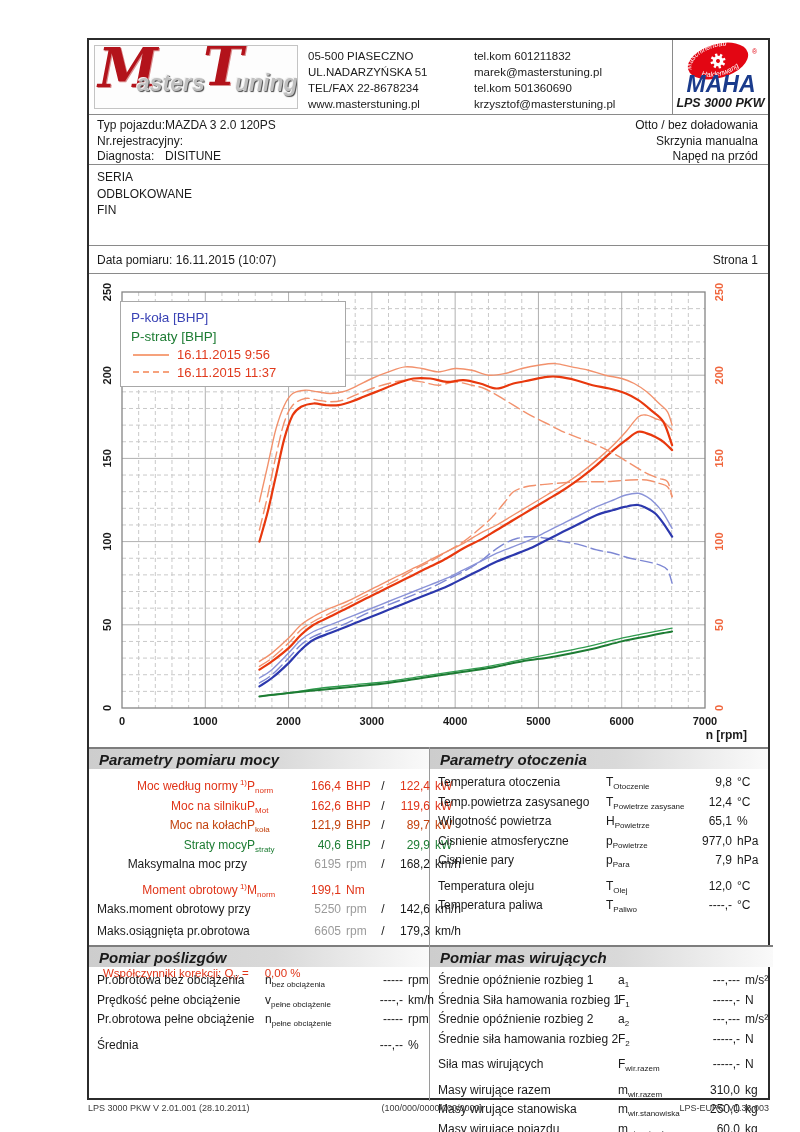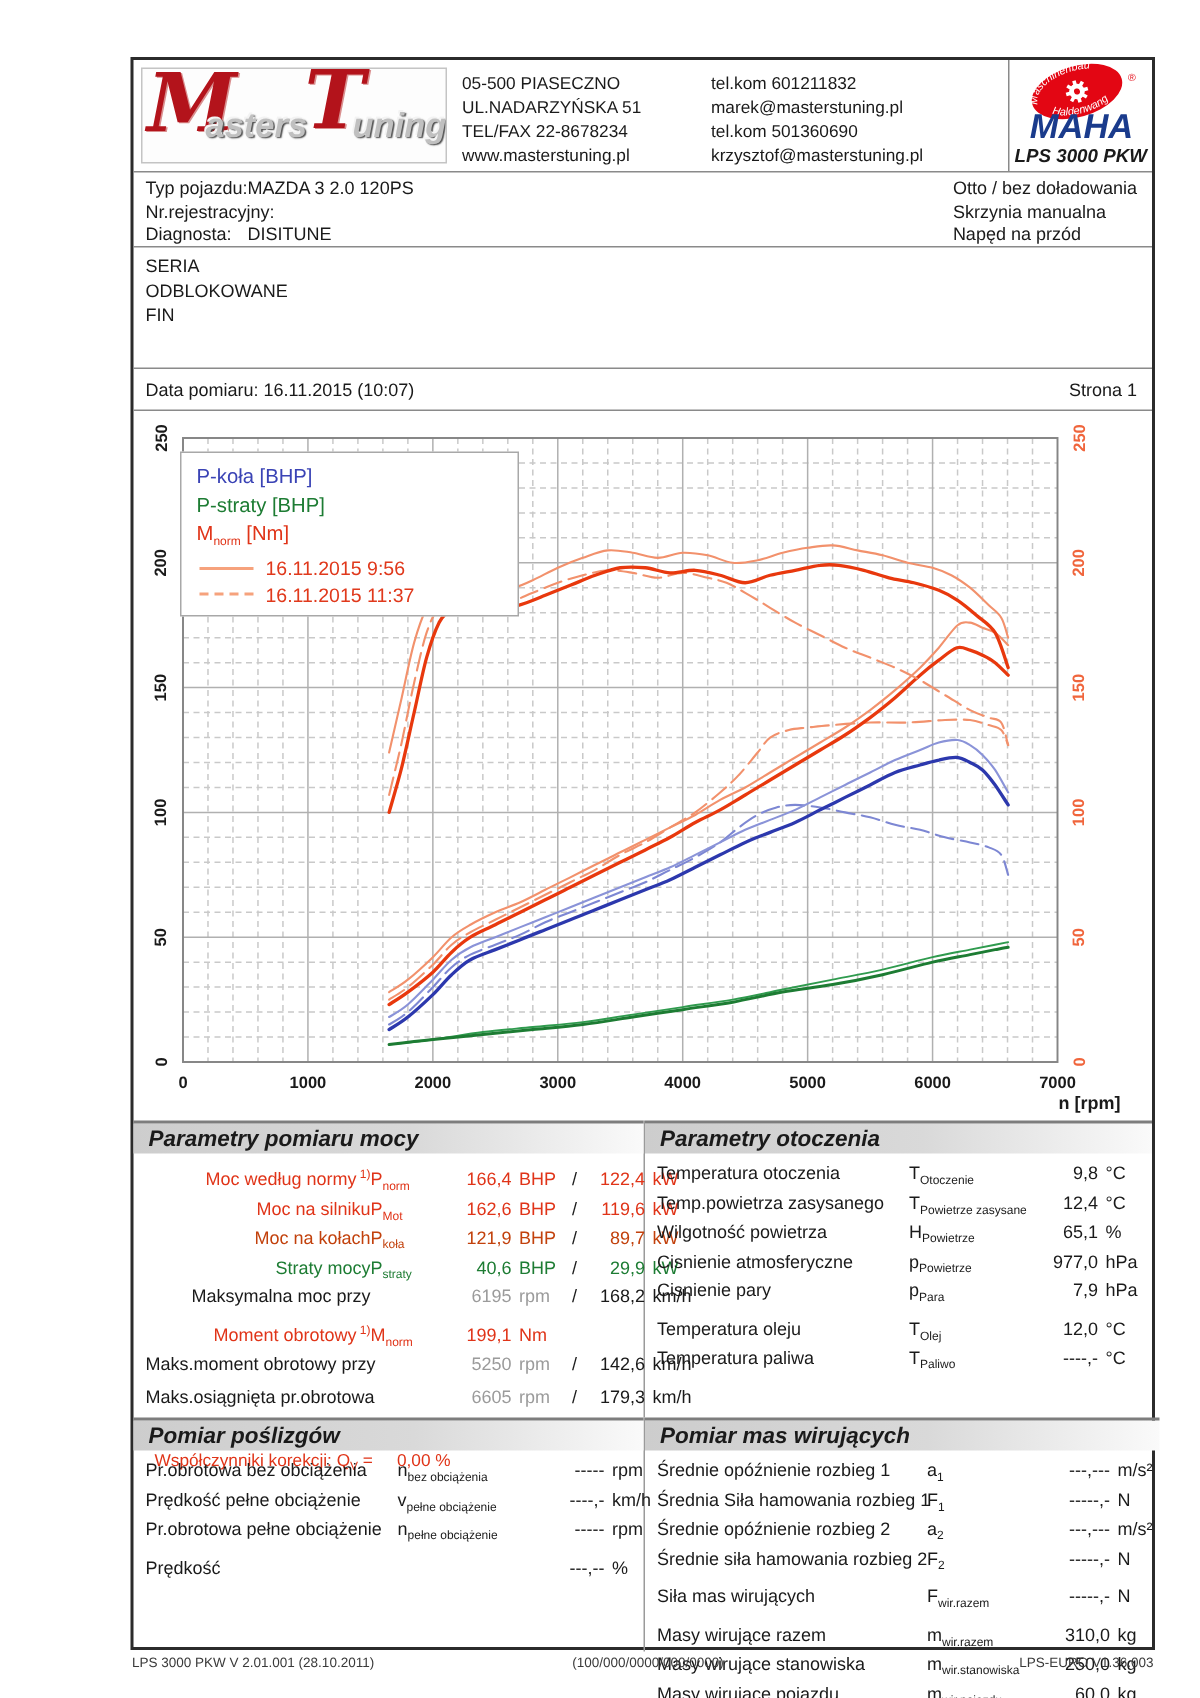--- a/index.html
+++ b/index.html
@@ -12,21 +12,21 @@
   .lg-t1{position:absolute;left:42px;top:24px;font:italic 700 23px "Liberation Sans",sans-serif;color:#c0c0c0;text-shadow:-1px -1px 0 #f3f3f3,1px 1px 1px #4a4a4a;}
   .lg-T{position:absolute;left:108px;top:-12px;font:italic 700 54px "DejaVu Serif",serif;color:#b3131b;text-shadow:1px 1px 0 #d98f8f;}
   .lg-t2{position:absolute;left:140px;top:24px;font:italic 700 23px "Liberation Sans",sans-serif;color:#c0c0c0;text-shadow:-1px -1px 0 #f3f3f3,1px 1px 1px #4a4a4a;}
   .addr{width:152px;padding:8px 0 0 10px;font-size:11.5px;line-height:16px;}
   .contact{flex:1;padding:8px 0 0 14px;font-size:11.5px;line-height:16px;}
   .maha-cell{width:96px;border-left:1px solid #8a8a8a;text-align:center;padding-top:2px;box-sizing:border-box;}
   .maha-model{font:italic 700 12.5px "Liberation Sans",sans-serif;margin-top:-2px;}
   
   .veh{height:50px;border-bottom:1px solid #8a8a8a;box-sizing:border-box;position:relative;font-size:12px;line-height:15.5px;padding:3px 0 0 8px;}
   .veh .lab{display:inline-block;min-width:68px;}
-  .veh-right{position:absolute;right:10px;top:3px;}
+  .veh-right{position:absolute;right:10px;top:3px;text-align:right;}
   .comments{height:81px;border-bottom:1px solid #8a8a8a;box-sizing:border-box;font-size:12px;line-height:16.5px;padding:4px 0 0 8px;}
   .daterow{height:28px;border-bottom:1px solid #8a8a8a;box-sizing:border-box;font-size:12px;display:flex;justify-content:space-between;align-items:center;padding:0 10px 0 8px;}
   
   .chartwrap{height:473px;position:relative;}
   .legend{position:absolute;left:31px;top:27px;width:226px;background:#fff;border:1px solid #a8a8a8;padding:6px 8px 5px 10px;box-sizing:border-box;}
   .leg-row{font-size:13.5px;line-height:19px;font-weight:400;}
   .leg-run{font-size:13px;line-height:17.5px;color:#e0391c;display:flex;align-items:center;}
   .leg-line{display:inline-block;width:36px;border-top:2px solid #f6a27c;margin:0 8px 0 2px;}
   .leg-line.dashed{border-top-style:dashed;}
   .sub{font-size:8px;vertical-align:-3px;}
@@ -222,21 +222,20 @@
         <text x="634" y="184.4" text-anchor="middle" class="yrt" transform="rotate(-90 634 184.4)">150</text>
         <text x="22" y="101.19999999999999" text-anchor="middle" class="ylt" transform="rotate(-90 22 101.19999999999999)">200</text>
         <text x="634" y="101.19999999999999" text-anchor="middle" class="yrt" transform="rotate(-90 634 101.19999999999999)">200</text>
         <text x="22" y="18" text-anchor="middle" class="ylt" transform="rotate(-90 22 18)">250</text>
         <text x="634" y="18" text-anchor="middle" class="yrt" transform="rotate(-90 634 18)">250</text>
         <text x="658" y="465" text-anchor="end" class="axlabel">n [rpm]</text>
       </svg>
     <div class="legend" id="legend">
         <div class="leg-row" style="color: rgb(58, 67, 181);">P-koła [BHP]</div>
         <div class="leg-row" style="color: rgb(29, 124, 51);">P-straty [BHP]</div>
-        <div class="leg-row" style="color: rgb(224, 52, 24);">M<span class="sub">norm</span> [Nm]</div>
         <div class="leg-run">
           <span class="leg-line"></span>
           <span>16.11.2015 9:56</span>
         </div>
         <div class="leg-run">
           <span class="leg-line dashed"></span>
           <span>16.11.2015 11:37</span>
         </div>
       </div>
   </div>
@@ -273,21 +272,21 @@
     </div>
   </div>
 
   <div class="sliprow">
     <div class="col-l">
       <div class="secbar">Pomiar poślizgów</div>
       <div class="tbl t-slip" id="tbl-slip">
           <div class="trow"><span class="c-label black">Pr.obrotowa bez obciążenia</span><span class="c-sym black">n<span class="sub">bez obciążenia</span></span><span class="c-v1 black">-----</span><span class="c-u1 black">rpm</span></div>
           <div class="trow"><span class="c-label black">Prędkość pełne obciążenie</span><span class="c-sym black">v<span class="sub">pełne obciążenie</span></span><span class="c-v1 black">----,-</span><span class="c-u1 black">km/h</span></div>
           <div class="trow"><span class="c-label black">Pr.obrotowa pełne obciążenie</span><span class="c-sym black">n<span class="sub">pełne obciążenie</span></span><span class="c-v1 black">-----</span><span class="c-u1 black">rpm</span></div>
-          <div class="trow gap"><span class="c-label black">Prędkość</span><span class="c-sym black"></span><span class="c-v1 black">---,--</span><span class="c-u1 black">%</span></div>
+          <div class="trow gap"><span class="c-label black">Średnia</span><span class="c-sym black"></span><span class="c-v1 black">---,--</span><span class="c-u1 black">%</span></div>
         </div>
     </div>
     <div class="col-r">
       <div class="secbar">Pomiar mas wirujących</div>
       <div class="tbl t-mass" id="tbl-mass">
           <div class="trow"><span class="c-label black">Średnie opóźnienie rozbieg 1</span><span class="c-sym black">a<span class="sub">1</span></span><span class="c-v1 black">---,---</span><span class="c-u1 black">m/s²</span></div>
           <div class="trow"><span class="c-label black">Średnia Siła hamowania rozbieg 1</span><span class="c-sym black">F<span class="sub">1</span></span><span class="c-v1 black">-----,-</span><span class="c-u1 black">N</span></div>
           <div class="trow"><span class="c-label black">Średnie opóźnienie rozbieg 2</span><span class="c-sym black">a<span class="sub">2</span></span><span class="c-v1 black">---,---</span><span class="c-u1 black">m/s²</span></div>
           <div class="trow"><span class="c-label black">Średnie siła hamowania rozbieg 2</span><span class="c-sym black">F<span class="sub">2</span></span><span class="c-v1 black">-----,-</span><span class="c-u1 black">N</span></div>
           <div class="trow gap"><span class="c-label black">Siła mas wirujących</span><span class="c-sym black">F<span class="sub">wir.razem</span></span><span class="c-v1 black">-----,-</span><span class="c-u1 black">N</span></div>

